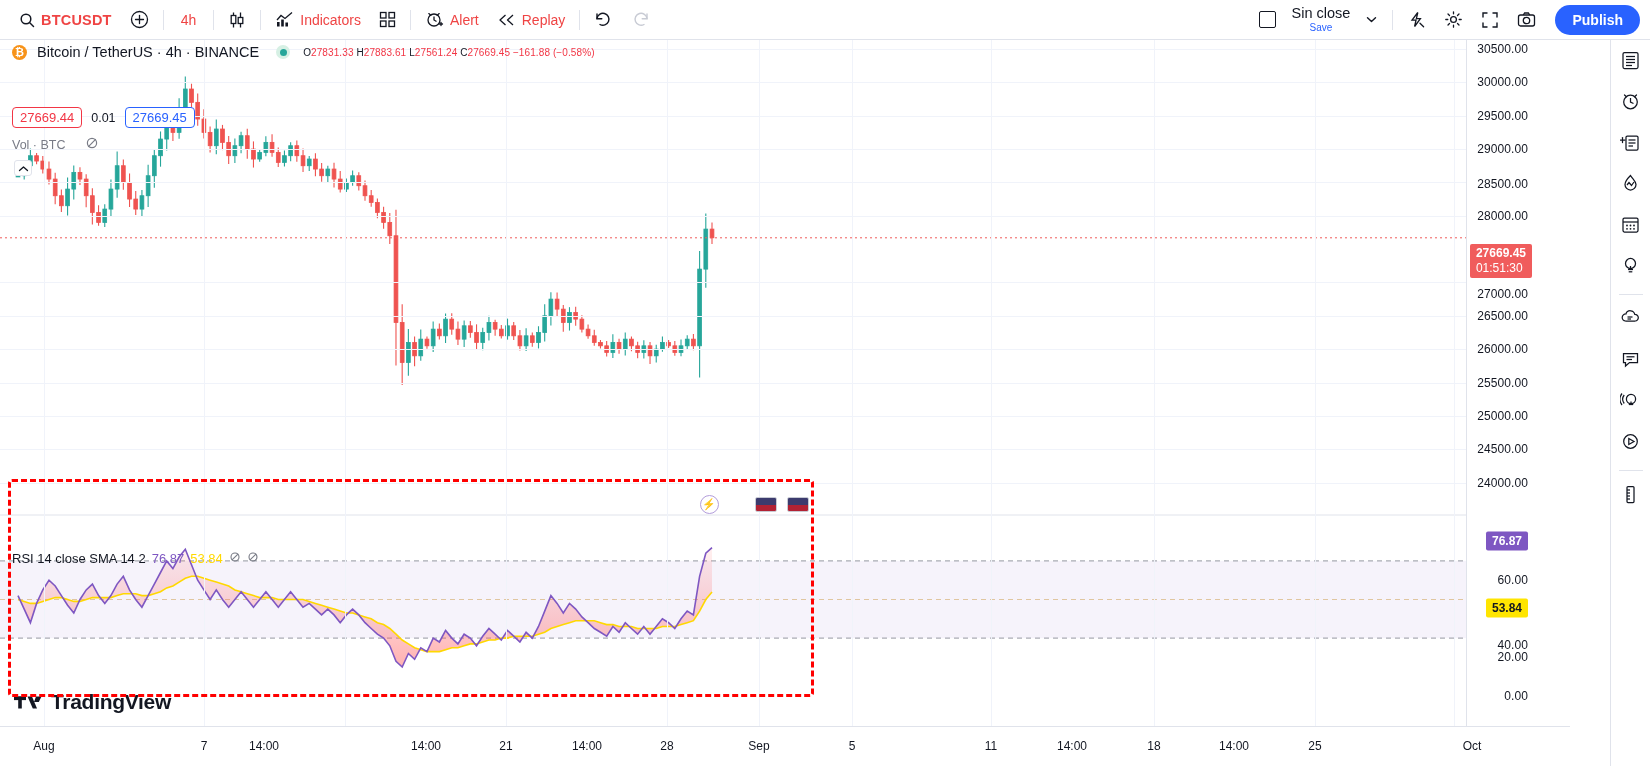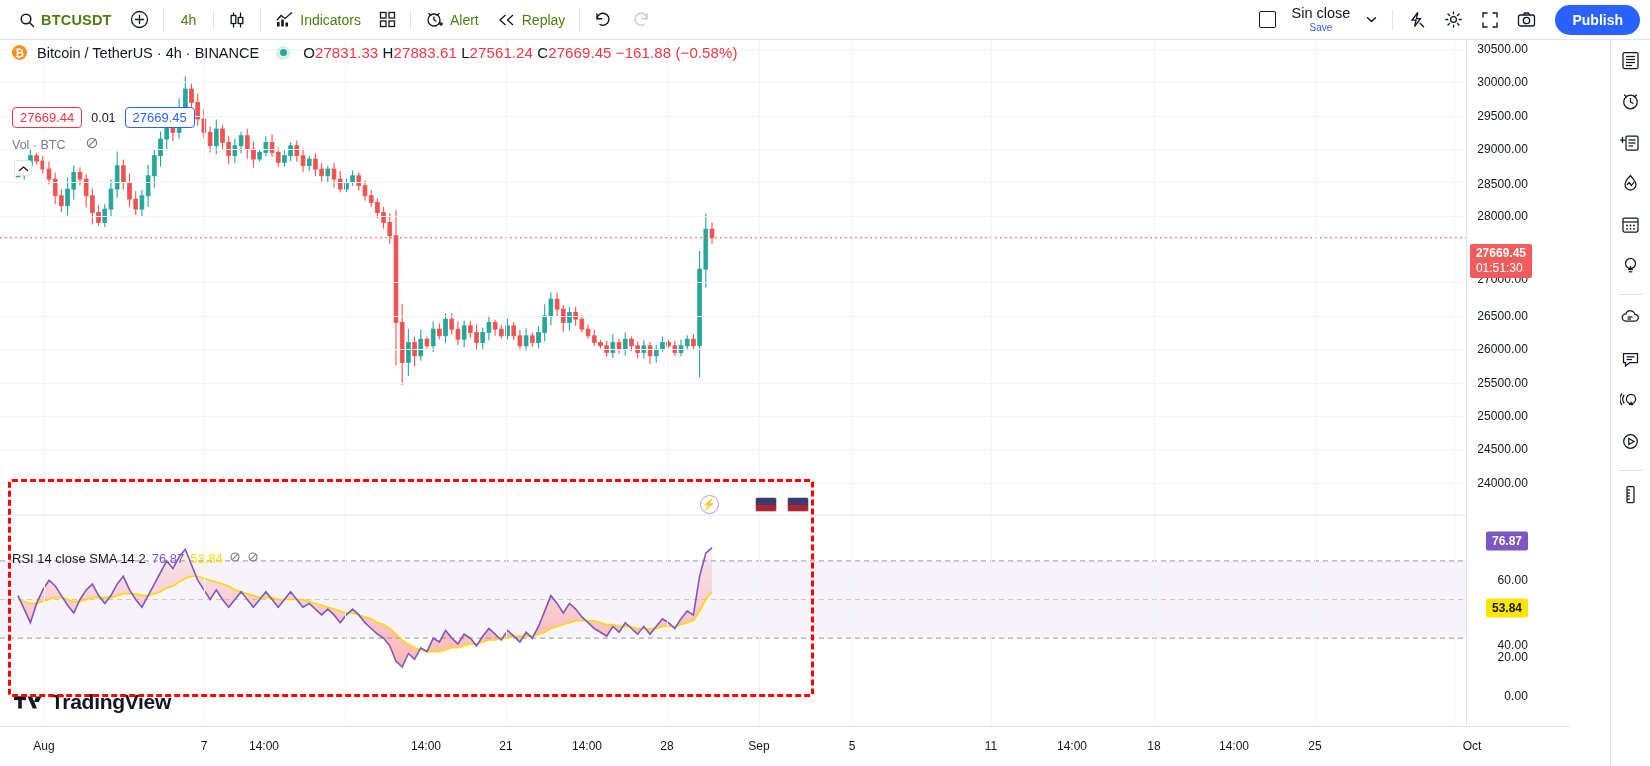--- a/index.html
+++ b/index.html
@@ -15,21 +15,21 @@
 
   
   .toolbar {
     position:absolute; top:0; left:0; width:1650px; height:40px;
     background:#fff; border-bottom:1px solid #e0e3eb;
     display:flex; align-items:center; padding:0 10px; gap:0px;
   }
   .tb-item {
     display:flex; align-items:center; gap:6px; height:28px;
     padding:0 9px; border-radius:4px; cursor:pointer; white-space:nowrap;
-    font-size:14px; color:#4d7c0f;text-align:center;
+    font-size:14px; color:#ef4444;text-align:center;
   }
   .tb-sym { font-weight:bold; font-size:14.5px; letter-spacing:.2px; }
   .tb-sep { width:1px; height:20px; background:#e0e3eb; margin:0 5px; }
   .tb-spacer { flex:1; }
   .tb-tf { font-size:14px; font-weight:400; padding:0 12px; }
   .ico { display:inline-flex; align-items:center; justify-content:center; }
   .ico svg { display:block; }
 
   .save-wrap {
     display:flex; flex-direction:column; align-items:center; justify-content:center;
@@ -98,21 +98,21 @@
     width:15px; height:15px; border-radius:50%; background:#f7931a;
     color:#fff; font-size:11px; font-weight:bold; display:flex;
     align-items:center; justify-content:center; margin-right:3px;
   }
   .dot-ind {
     width:14px; height:14px; border-radius:50%; background:#d6f0e4;
     display:inline-flex; align-items:center; justify-content:center;
     margin:0 6px 0 10px;
   }
   .dot-ind i { width:7px; height:7px; border-radius:50%; background:#26a69a; display:block; }
-  .ohlc { color:#f23645; font-size:15px; letter-spacing:.1px; }
+  .ohlc { color:#f23645; font-size:10px; letter-spacing:.1px; }
   .ohlc b { font-weight:normal; color:#131722; }
 
   .pricebox-row {
     position:absolute; top:67px; left:12px; z-index:12;
     display:flex; align-items:center; gap:9px; font-size:13px;
   }
   .pb { border-radius:4px; padding:2px 7px; font-size:13px; background:#fff; }
   .pb.red { border:1.5px solid #f23645; color:#f23645; }
   .pb.blue { border:1.5px solid #2962ff; color:#2962ff; }
   .pb-mid { color:#131722; font-size:12.5px; }
@@ -811,21 +811,21 @@
   <div class="dashed-sel"></div>
 
   <div class="price-axis">
     <div id="price-ticks">
         <div class="ax-label" style="top: 9px;">30500.00</div>
         <div class="ax-label" style="top: 42.35px;">30000.00</div>
         <div class="ax-label" style="top: 75.7px;">29500.00</div>
         <div class="ax-label" style="top: 109.05px;">29000.00</div>
         <div class="ax-label" style="top: 144px;">28500.00</div>
         <div class="ax-label" style="top: 175.75px;">28000.00</div>
-        <div class="ax-label" style="top: 239px; text-align: center;">27000.00</div>
+        <div class="ax-label" style="top: 254px; text-align: center;">27000.00</div>
         <div class="ax-label" style="top: 275.8px;">26500.00</div>
         <div class="ax-label" style="top: 309.15px;">26000.00</div>
         <div class="ax-label" style="top: 342.5px;">25500.00</div>
         <div class="ax-label" style="top: 375.85px;">25000.00</div>
         <div class="ax-label" style="top: 409.2px;">24500.00</div>
         <div class="ax-label" style="top: 442.55px;">24000.00</div>
         <div class="ax-label rsi" style="top: 501.6px;">80.00</div>
         <div class="ax-label rsi" style="top: 540.2px;">60.00</div>
         <div class="ax-label rsi" style="top: 578.8px; margin-top: 26px;">40.00</div>
         <div class="ax-label rsi" style="top: 617.4px;">20.00</div>

